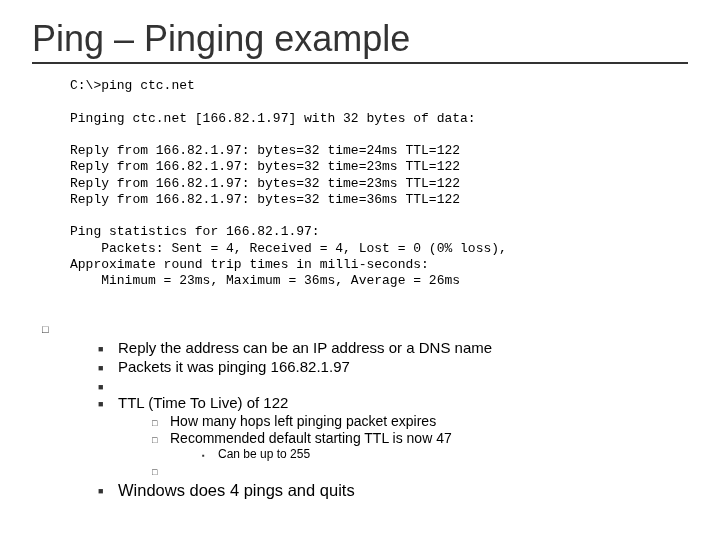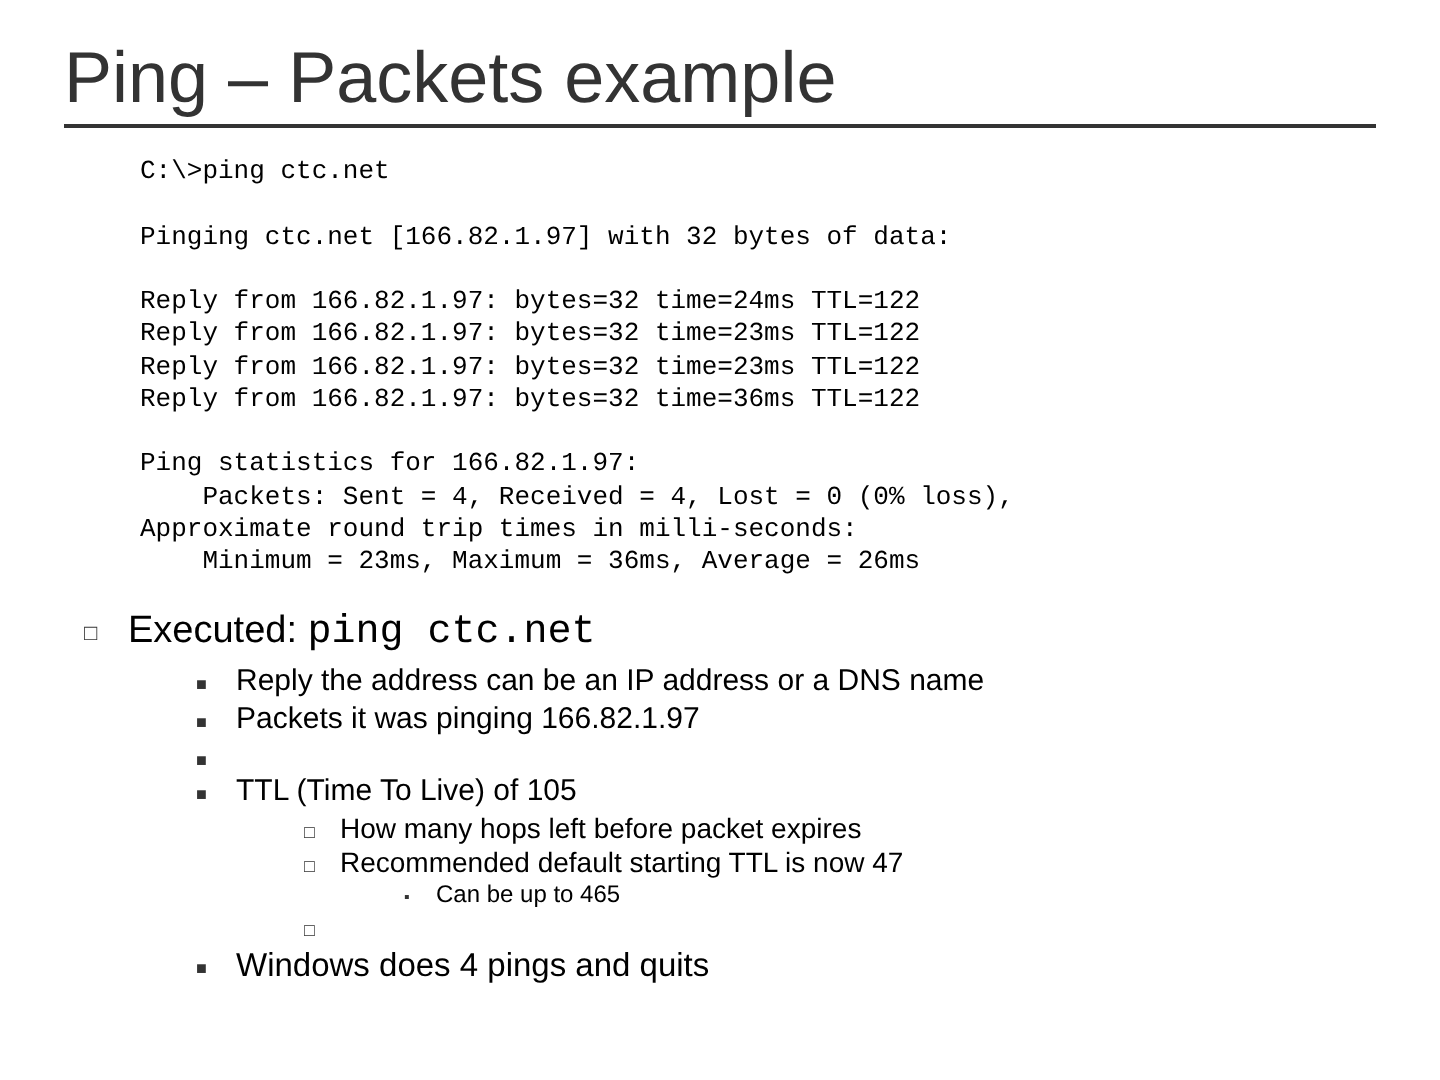--- a/index.html
+++ b/index.html
@@ -20,21 +20,21 @@
     font-weight: normal;
     color: #333;
     margin: 0 0 4px 0;
     padding-bottom: 2px;
     border-bottom: 2px solid #333;
   }
   .code-block {
     font-family: "Courier New", Courier, monospace;
     font-size: 13px;
     white-space: pre;
-    margin: 14px 0 16px 38px;
+    margin: 14px 0 28px 38px;
     line-height: 1.25;
   }
   .content {
     margin-left: 10px;
   }
   .lvl1 {
     font-size: 19px;
     margin: 6px 0 4px 0;
     display: flex;
     align-items: flex-start;
@@ -101,74 +101,70 @@
     font-size: 9px;
     padding-top: 5px;
     color: #333;
   }
 </style>
 </head>
 <body>
 
 <div class="slide">
 
-  <h1 class="title">Ping – Packets example</h1>
+  <h1 class="title">Ping – Pinging example</h1>
 
   <div class="code-block">C:\&gt;ping ctc.net
 
 Pinging ctc.net [166.82.1.97] with 32 bytes of data:
 
 Reply from 166.82.1.97: bytes=32 time=24ms TTL=122
 Reply from 166.82.1.97: bytes=32 time=23ms TTL=122
 Reply from 166.82.1.97: bytes=32 time=23ms TTL=122
 Reply from 166.82.1.97: bytes=32 time=36ms TTL=122
 
 Ping statistics for 166.82.1.97:
     Packets: Sent = 4, Received = 4, Lost = 0 (0% loss),
 Approximate round trip times in milli-seconds:
     Minimum = 23ms, Maximum = 36ms, Average = 26ms</div>
 
   <div class="content">
 
     <div class="lvl1">
       <span class="bullet">□</span>
-      <span>
-        <span>Executed:</span>
-        <span class="mono-part">ping ctc.net</span>
-      </span>
     </div>
 
     <div class="lvl2">
       <span class="bullet">■</span>
       <span>Reply the address can be an IP address or a DNS name</span>
     </div>
     <div class="lvl2">
       <span class="bullet">■</span>
       <span>Packets it was pinging 166.82.1.97</span>
     </div>
     <div class="lvl2">
       <span class="bullet">■</span>
     </div>
     <div class="lvl2">
       <span class="bullet">■</span>
-      <span>TTL (Time To Live) of 105</span>
+      <span>TTL (Time To Live) of 122</span>
     </div>
 
     <div class="lvl3">
       <span class="bullet">□</span>
-      <span>How many hops left before packet expires</span>
+      <span>How many hops left pinging packet expires</span>
     </div>
     <div class="lvl3">
       <span class="bullet">□</span>
       <span>Recommended default starting TTL is now 47</span>
     </div>
 
     <div class="lvl4">
       <span class="bullet">▪</span>
-      <span>Can be up to 465</span>
+      <span>Can be up to 255</span>
     </div>
 
     <div class="lvl3">
       <span class="bullet">□</span>
     </div>
 
     <div class="lvl2-after-nested">
       <span class="bullet">■</span>
       <span>Windows does 4 pings and quits</span>
     </div>

